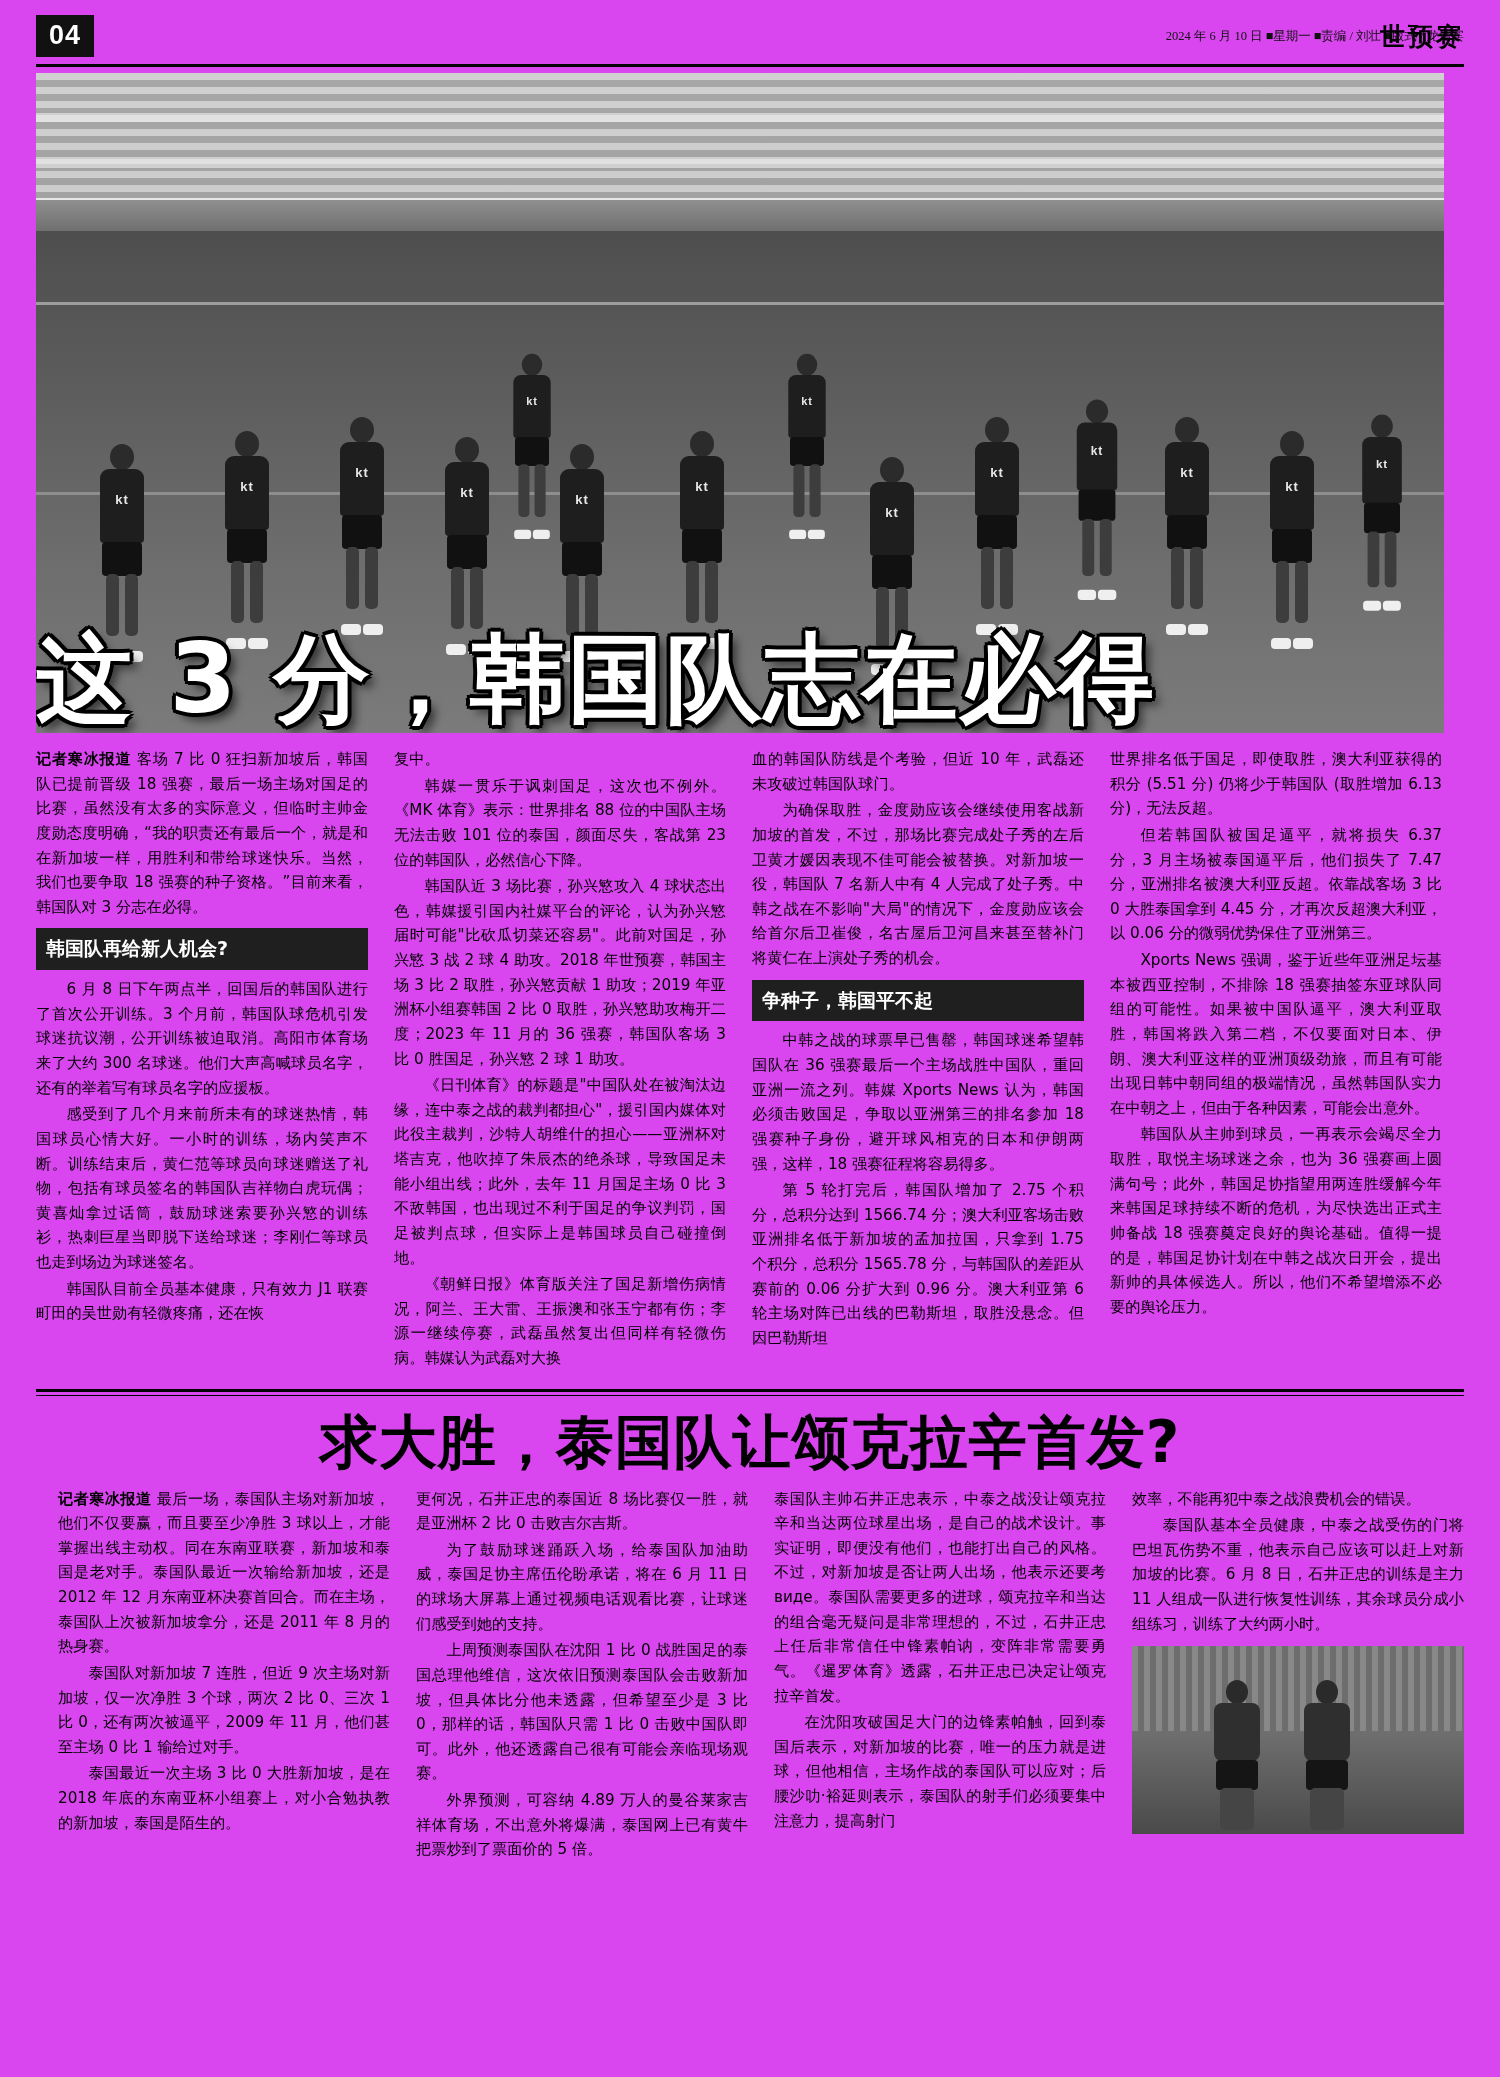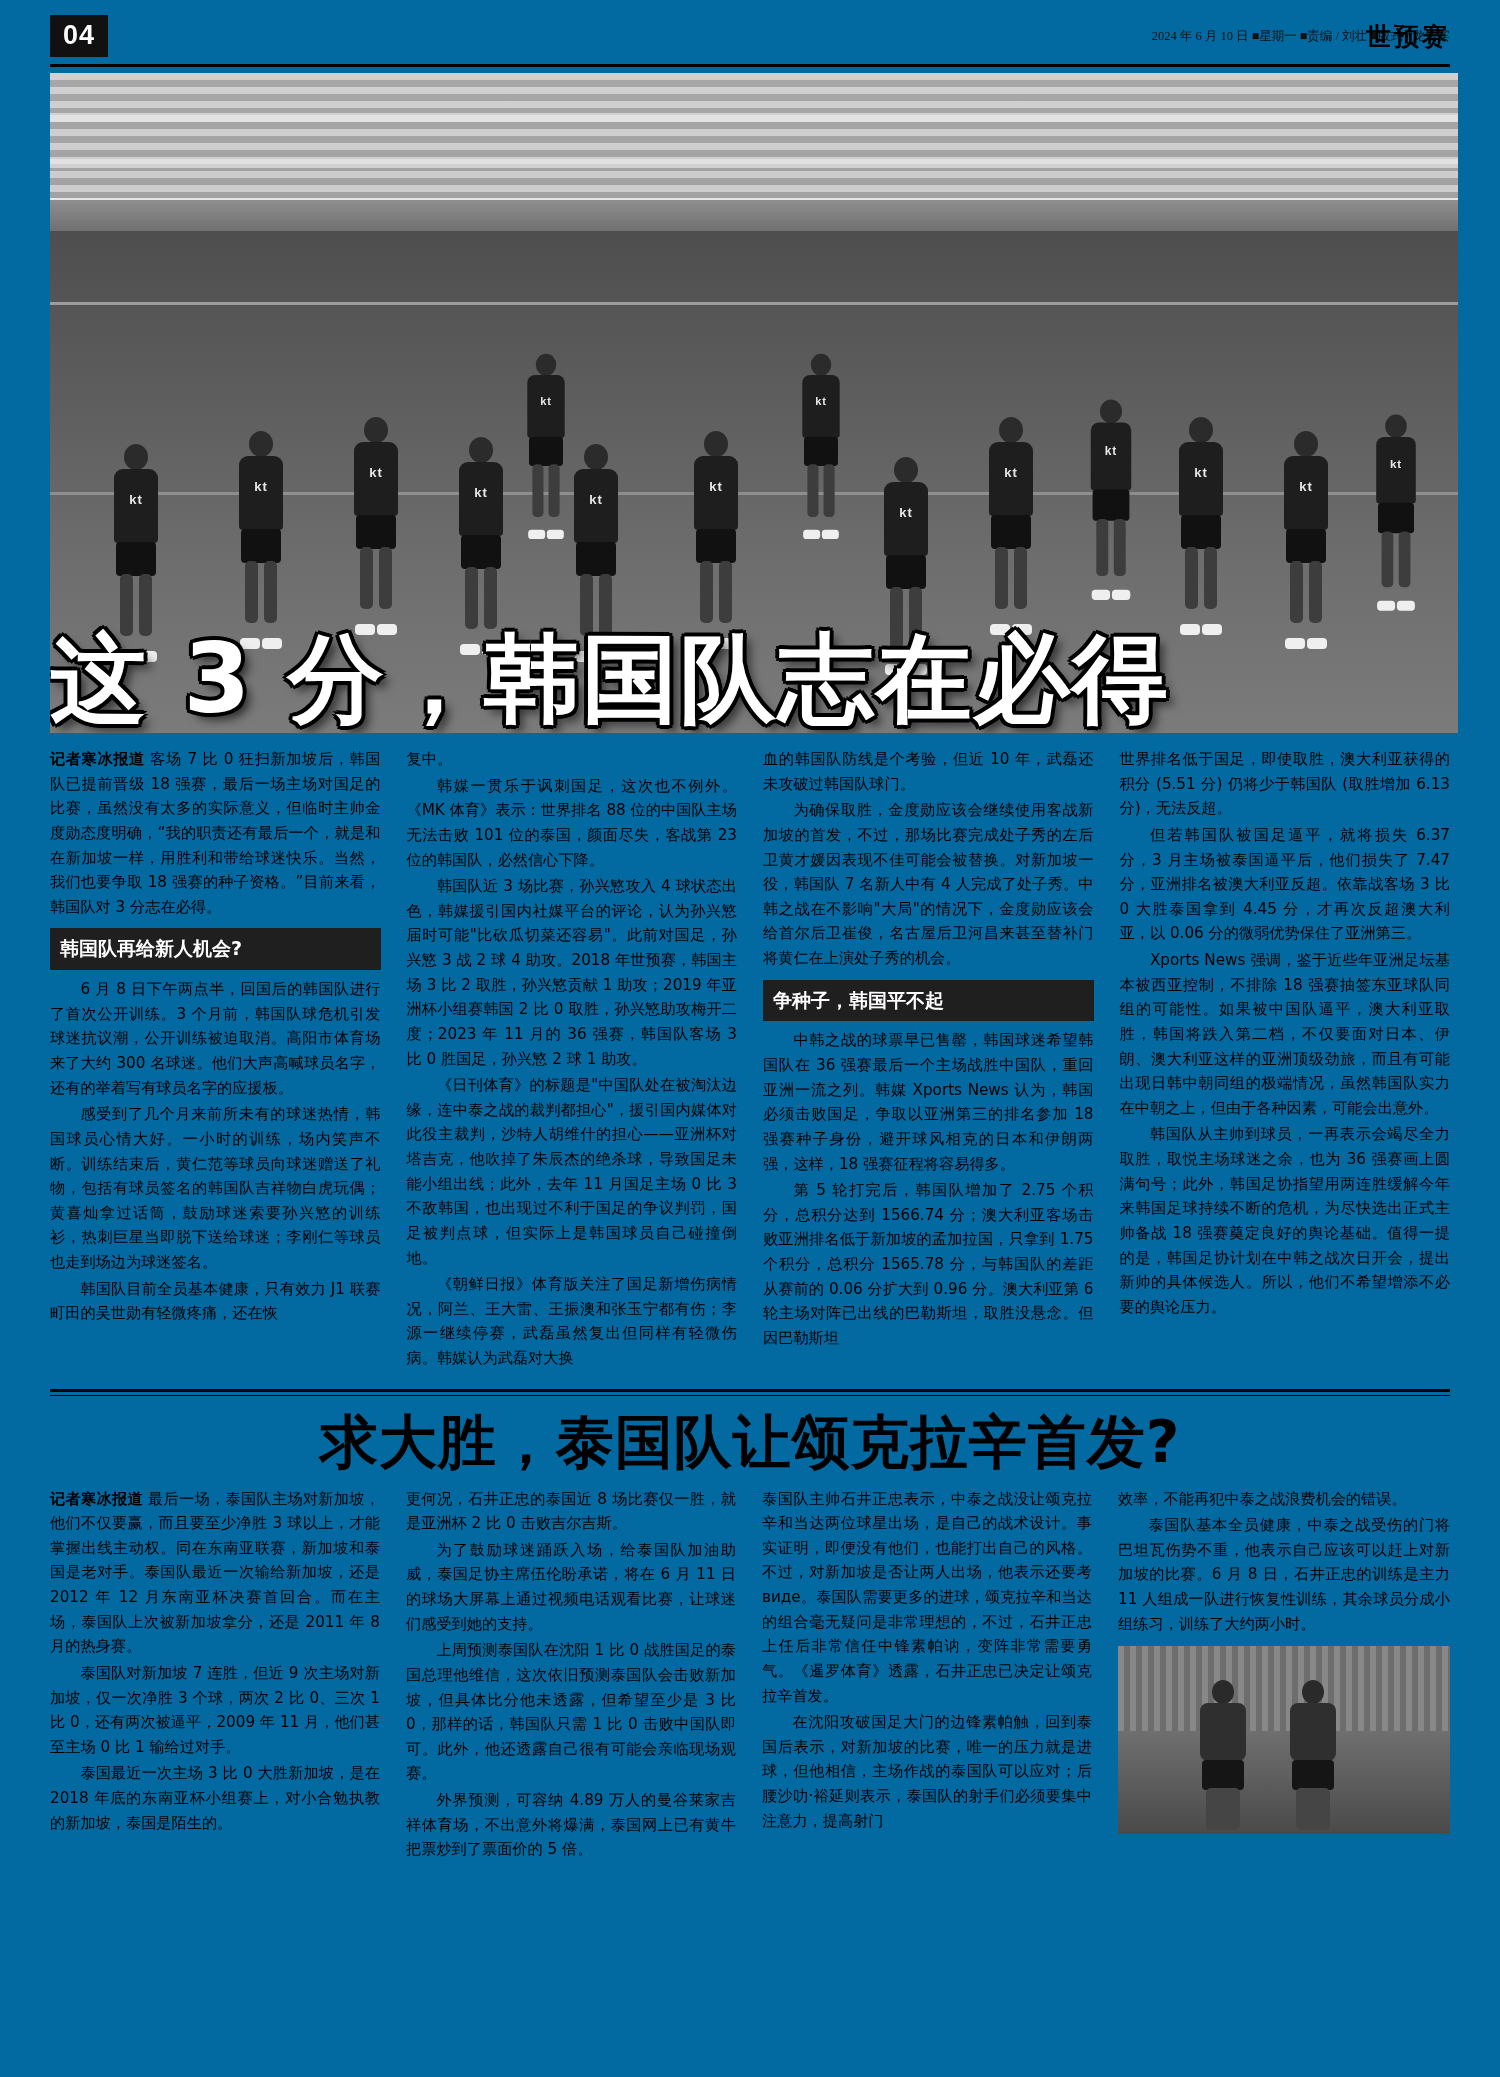--- a/index.html
+++ b/index.html
@@ -11,23 +11,23 @@
     width: 1500px;
     height: 2077px;
     font-family: "Liberation Serif", serif;
     color: #000;
     overflow: hidden;
   }
   .page {
     position: relative;
     width: 1500px;
     height: 2077px;
-    background: #0369a1;
+    background: #d946ef;
     box-sizing: border-box;
-    padding: 0 50px;
+    padding: 0 36px;
   }
 
   
   .masthead {
     position: relative;
     height: 56px;
     display: flex;
     align-items: center;
     border-bottom: 3px solid #000;
     padding-top: 8px;

